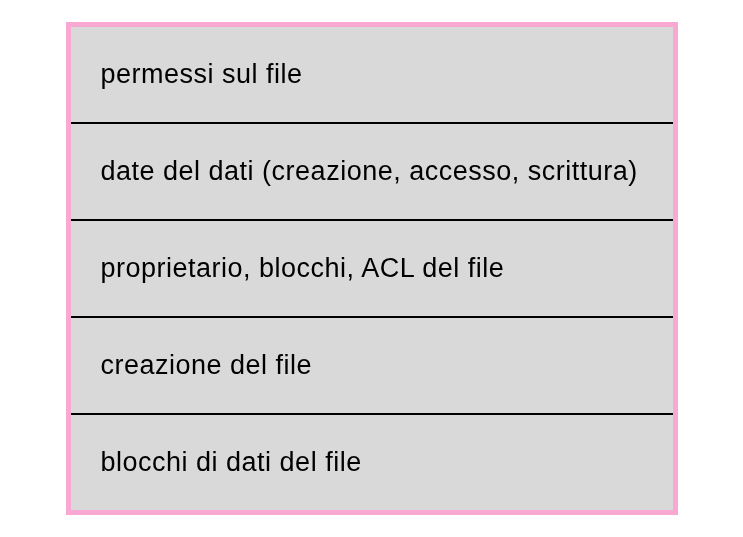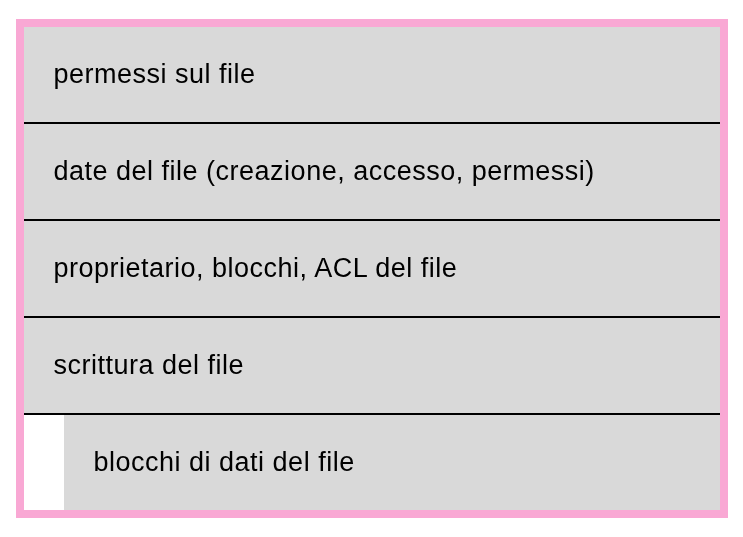--- a/index.html
+++ b/index.html
@@ -10,38 +10,37 @@
     body {
       width: 743px;
       height: 537px;
       font-family: Arial, Helvetica, sans-serif;
       display: flex;
       align-items: center;
       justify-content: center;
       background: #ffffff;
     }
     .table-container {
-      border: 8px solid #f9a8d4;
-      width: 712px;
+      border: 5px solid #f9a8d4;
+      width: 612px;
     }
     .table-row {
       background: #d9d9d9;
       border-bottom: 2px solid #000000;
       padding: 32px 30px;
       font-size: 27px;
       color: #000000;
       letter-spacing: 0.5px;
     }
     .table-row:last-child {
       border-bottom: none;
-      margin-left: 40px;
     }
   </style>
 </head>
 <body>
 
 <div class="table-container">
   <div class="table-row">permessi sul file</div>
-  <div class="table-row">date del file (creazione, accesso, permessi)</div>
+  <div class="table-row">date del dati (creazione, accesso, scrittura)</div>
   <div class="table-row">proprietario, blocchi, ACL del file</div>
-  <div class="table-row">scrittura del file</div>
+  <div class="table-row">creazione del file</div>
   <div class="table-row">blocchi di dati del file</div>
 </div>
 
 </body></html>

